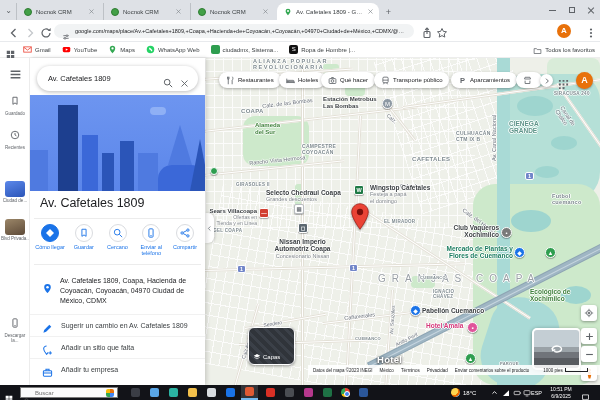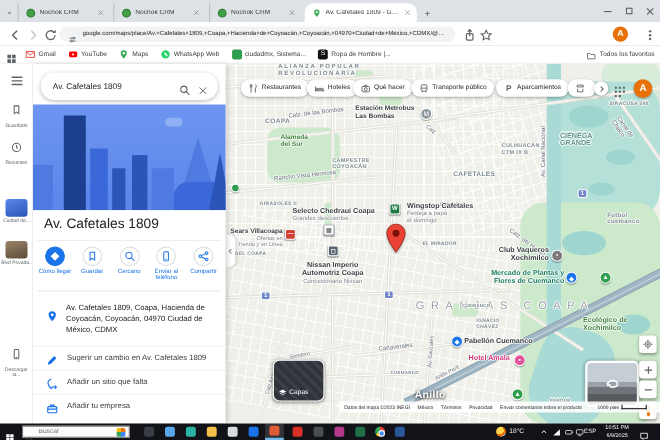--- a/index.html
+++ b/index.html
@@ -586,21 +586,21 @@
             <path d="M1.5 6h9"></path>
           </svg>
         </div>
       <div class="mapbtn" id="pegman-btn" style="top:307px">
           <svg width="9" height="11" viewBox="0 0 12 14">
             <circle cx="6" cy="2.6" r="1.9" fill="currentColor"></circle>
             <path d="M3.8 5h4.4L7.4 9h.9L7.2 13.5H4.8L3.7 9h.9z" fill="currentColor"></path>
           </svg>
         </div>
 
-      <div id="google-logo">Anillo</div>
+      <div id="google-logo">Hotel</div>
       <div id="attrib">
         <span id="attrib-items" style="display:flex">
             <span>Datos del mapa ©2023 INEGI</span>
             <span>México</span>
             <span>Términos</span>
             <span>Privacidad</span>
             <span>Enviar comentarios sobre el producto</span>
           </span>
         <span style="margin-right:0">1000 pies</span>
         <span id="scalebar"></span>

